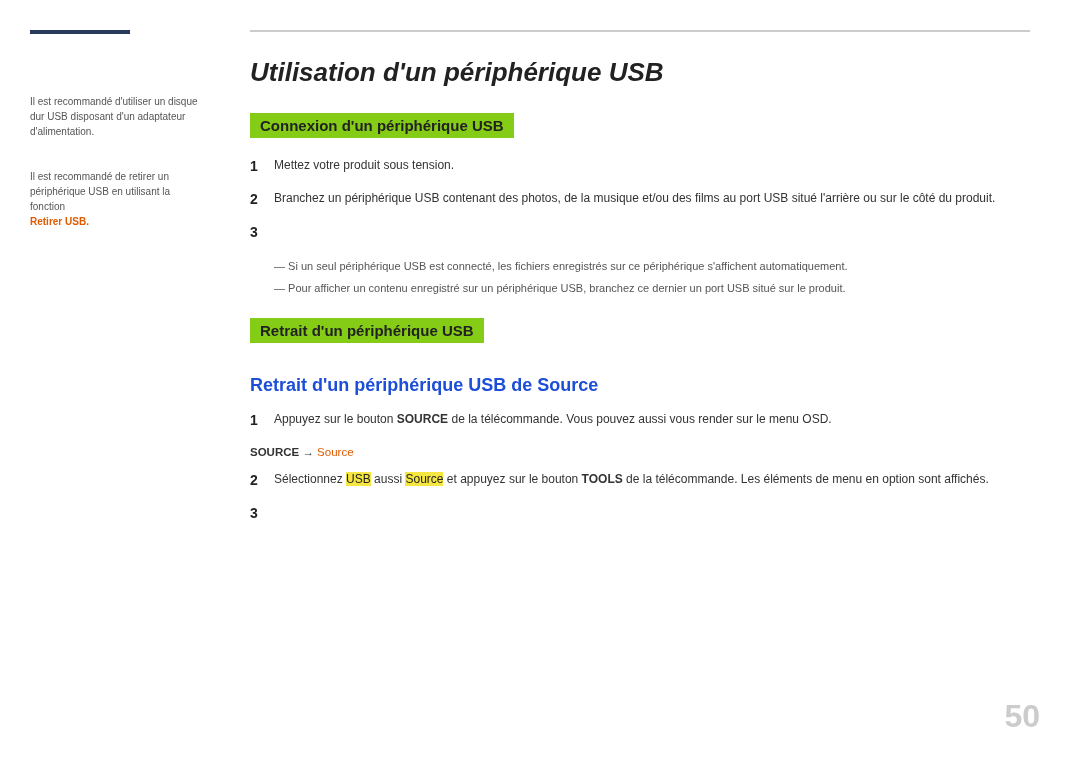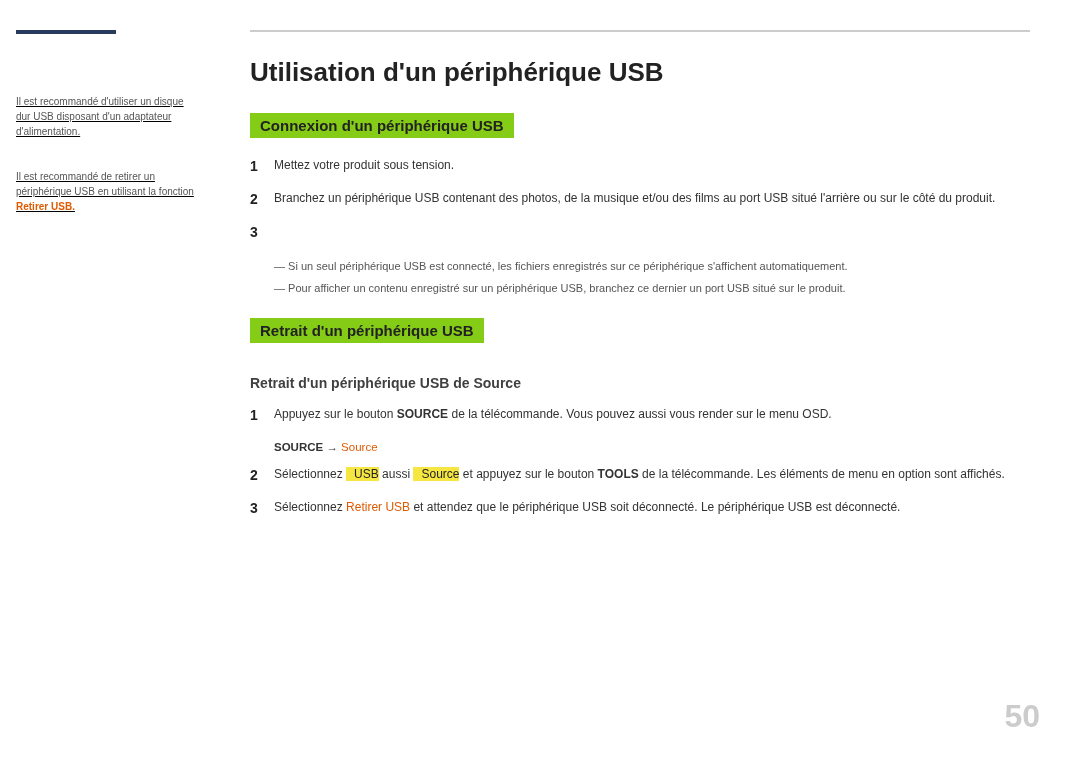--- a/index.html
+++ b/index.html
@@ -15,23 +15,22 @@
       width: 1080px;
       height: 763px;
       background: #fff;
       position: relative;
       display: flex;
     }
     
     .sidebar {
       width: 220px;
       min-width: 220px;
-      padding: 30px 20px 20px 16px;
-      position: relative;
-      text-decoration: underline;
+      padding: 30px 20px 20px 30px;
+      position: relative;
     }
     .sidebar-bar {
       width: 100px;
       height: 4px;
       background: #2a3a5c;
       margin-bottom: 60px;
     }
     .sidebar-note {
       font-size: 10px;
       color: #555;
@@ -57,20 +56,21 @@
       width: 100%;
       height: 2px;
       background: #ccc;
       margin-bottom: 25px;
     }
     .page-title {
       font-size: 26px;
       font-weight: bold;
       color: #222;
       margin-bottom: 25px;
+      font-style: italic;
     }
     .section-heading {
       display: inline-block;
       background: #84cc16;
       color: #222;
       font-size: 15px;
       font-weight: bold;
       padding: 4px 10px;
       margin-bottom: 18px;
     }
@@ -99,40 +99,38 @@
       margin-left: 24px;
       margin-bottom: 5px;
     }
     .bullet-note::before {
       content: "— ";
     }
     .section2 {
       margin-top: 22px;
     }
     .sub-heading {
-      font-size: 14px;
-      font-weight: bold;
-      color: #404040;
+      font-size: 18px;
+      font-weight: bold;
+      color: #1d4ed8;
       margin-bottom: 14px;
       margin-left: 0;
     }
     .source-line {
       font-size: 11.5px;
       color: #333;
-      margin-left: 24px;
       margin-bottom: 12px;
     }
     .source-line .source-orange {
       color: #e05a00;
       font-weight: normal;
     }
     .highlight-yellow {
       background: #f5e642;
       color: #222;
-      padding-left: 8px;
     }
     .highlight-orange {
       color: #e05a00;
     }
     .bold-text {
       font-weight: bold;
     }
     
     .page-number {
       position: absolute;
@@ -218,25 +216,20 @@
             <span>aussi</span>
             <span class="highlight-yellow">Source</span>
             <span> et </span>
             <span>appuyez sur le bouton</span>
             <span class="bold-text">TOOLS</span>
             <span>de la télécommande. Les éléments de menu en option sont affichés.</span>
           </span>
         </li>
         <li>
           <span class="num">3</span>
-          <span>
-            <span>Sélectionnez</span>
-            <span class="highlight-orange">Retirer USB</span>
-            <span>et attendez que le périphérique USB soit déconnecté. Le périphérique USB est déconnecté.</span>
-          </span>
         </li>
       </ol>
     </div>
 
     
     <div class="page-number">50</div>
   </div>
 </div>
 
 </body></html>

